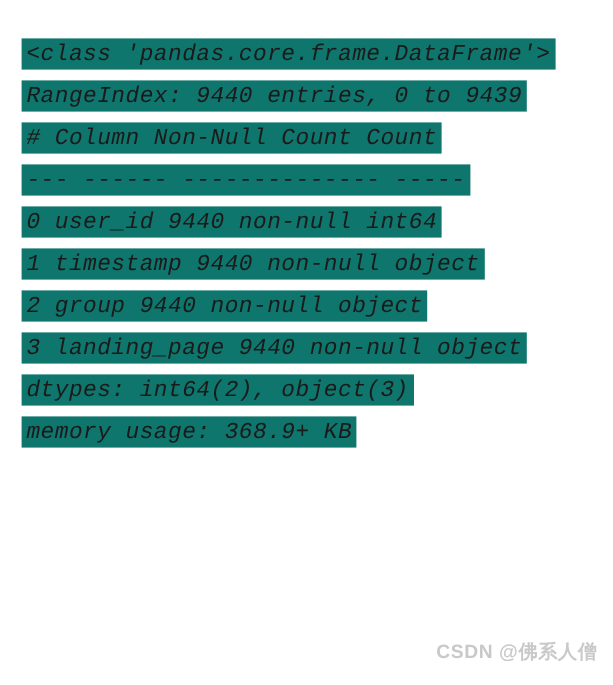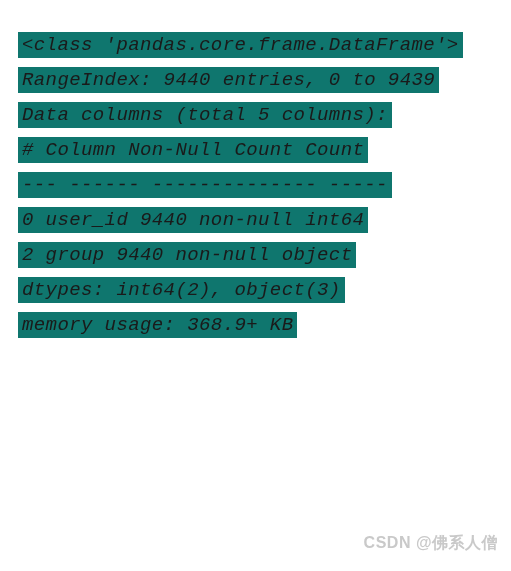--- a/index.html
+++ b/index.html
@@ -53,22 +53,23 @@
     letter-spacing: 0.5px;
     font-weight: bold;
   }
 </style>
 </head>
 <body>
 
 <div id="info-output">
   <div class="info-line">&lt;class 'pandas.core.frame.DataFrame'&gt;</div>
   <div class="info-line">RangeIndex: 9440 entries, 0 to 9439</div>
-  <div class="info-line">Data columns (total 5 columns):</div>
   <div class="info-line"># Column Non-Null Count Count</div>
   <div class="info-line">--- ------ -------------- -----</div>
   <div class="info-line">0 user_id 9440 non-null int64</div>
+  <div class="info-line">1 timestamp 9440 non-null object</div>
   <div class="info-line">2 group 9440 non-null object</div>
+  <div class="info-line">3 landing_page 9440 non-null object</div>
   <div class="info-line">dtypes: int64(2), object(3)</div>
   <div class="info-line blank-tail">memory usage: 368.9+ KB</div>
 </div>
 
 <div id="watermark">CSDN @佛系人僧</div>
 
 </body></html>

